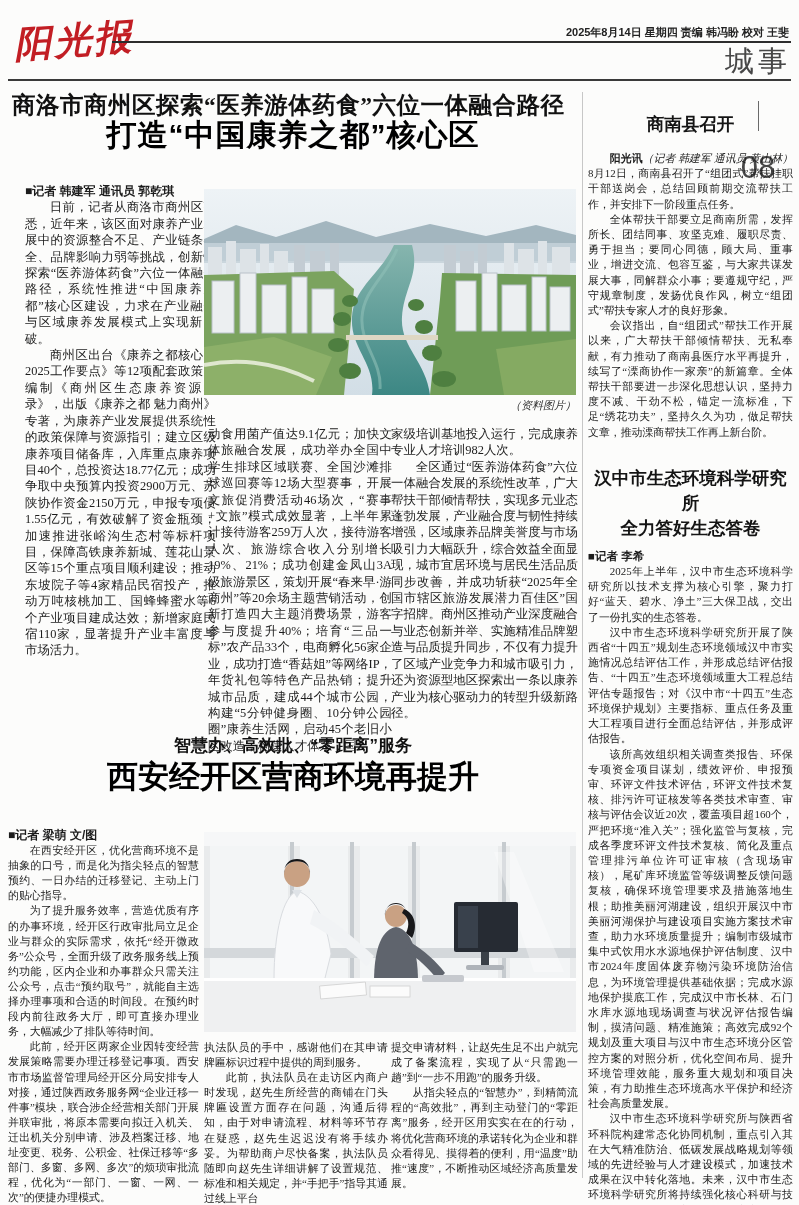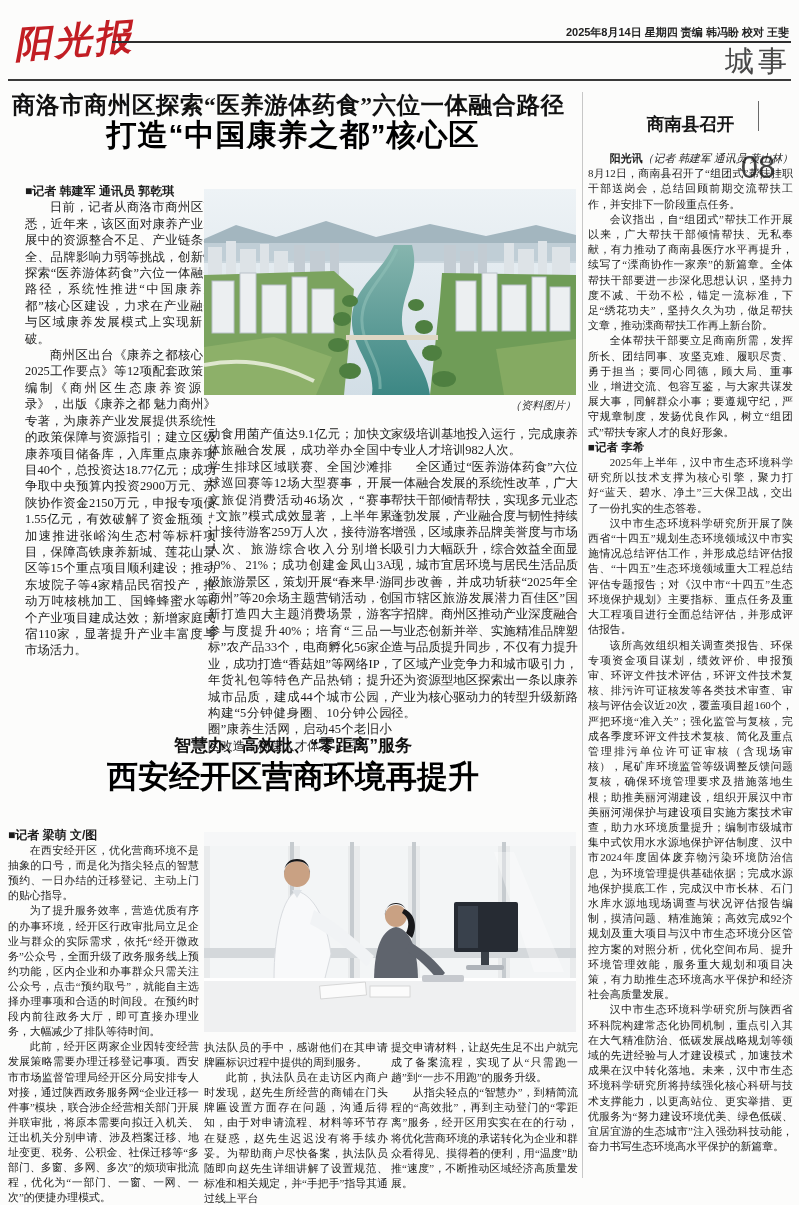--- a/index.html
+++ b/index.html
@@ -250,24 +250,28 @@
   <p>提交申请材料，让赵先生足不出户就完成了备案流程，实现了从“只需跑一趟”到“一步不用跑”的服务升级。</p>
   <p class="ind">从指尖轻点的“智慧办”，到精简流程的“高效批”，再到主动登门的“零距离”服务，经开区用实实在在的行动，将优化营商环境的承诺转化为企业和群众看得见、摸得着的便利，用“温度”助推“速度”，不断推动区域经济高质量发展。</p>
 </div>
 
 <aside class="r-col">
   <div class="r-hl r-hl-block-a">
     <div>商南县召开</div>
   </div>
   <div class="r-body body-txt">
     <p class="ind"><span class="agency">阳光讯</span><span class="credit">（记者 韩建军 通讯员 黄山林）</span><span>8月12日，商南县召开了“组团式”帮扶挂职干部送岗会，总结回顾前期交流帮扶工作，并安排下一阶段重点任务。</span></p>
+    <p class="ind">全体帮扶干部要立足商南所需，发挥所长、团结同事、攻坚克难、履职尽责、勇于担当；要同心同德，顾大局、重事业，增进交流、包容互鉴，与大家共谋发展大事，同解群众小事；要遵规守纪，严守规章制度，发扬优良作风，树立“组团式”帮扶专家人才的良好形象。</p>
     <p class="ind">会议指出，自“组团式”帮扶工作开展以来，广大帮扶干部倾情帮扶、无私奉献，有力推动了商南县医疗水平再提升，续写了“溧商协作一家亲”的新篇章。全体帮扶干部要进一步深化思想认识，坚持力度不减、干劲不松，锚定一流标准，下足“绣花功夫”，坚持久久为功，做足帮扶文章，推动溧商帮扶工作再上新台阶。</p>
-    <p class="ind">全体帮扶干部要立足商南所需，发挥所长、团结同事、攻坚克难、履职尽责、勇于担当；要同心同德，顾大局、重事业，增进交流、包容互鉴，与大家共谋发展大事，同解群众小事；要遵规守纪，严守规章制度，发扬优良作风，树立“组团式”帮扶专家人才的良好形象。</p>
-  </div>
-
+  </div>
+
+  <div class="r-hl r-hl-block-b">
+    <div>汉中市生态环境科学研究所</div>
+    <div>全力答好生态答卷</div>
+  </div>
   <div class="r-body body-txt">
     <p class="r-byline">■记者 李希</p>
     <p class="ind">2025年上半年，汉中市生态环境科学研究所以技术支撑为核心引擎，聚力打好“蓝天、碧水、净土”三大保卫战，交出了一份扎实的生态答卷。</p>
     <p class="ind">汉中市生态环境科学研究所开展了陕西省“十四五”规划生态环境领域汉中市实施情况总结评估工作，并形成总结评估报告、“十四五”生态环境领域重大工程总结评估专题报告；对《汉中市“十四五”生态环境保护规划》主要指标、重点任务及重大工程项目进行全面总结评估，并形成评估报告。</p>
     <p class="ind">该所高效组织相关调查类报告、环保专项资金项目谋划，绩效评价、申报预审、环评文件技术评估，环评文件技术复核、排污许可证核发等各类技术审查、审核与评估会议近20次，覆盖项目超160个，严把环境“准入关”；强化监管与复核，完成各季度环评文件技术复核、简化及重点管理排污单位许可证审核（含现场审核），尾矿库环境监管等级调整反馈问题复核，确保环境管理要求及措施落地生根；助推美丽河湖建设，组织开展汉中市美丽河湖保护与建设项目实施方案技术审查，助力水环境质量提升；编制市级城市集中式饮用水水源地保护评估制度、汉中市2024年度固体废弃物污染环境防治信息，为环境管理提供基础依据；完成水源地保护摸底工作，完成汉中市长林、石门水库水源地现场调查与状况评估报告编制，摸清问题、精准施策；高效完成92个规划及重大项目与汉中市生态环境分区管控方案的对照分析，优化空间布局、提升环境管理效能，服务重大规划和项目决策，有力助推生态环境高水平保护和经济社会高质量发展。</p>
     <p class="ind">汉中市生态环境科学研究所与陕西省环科院构建常态化协同机制，重点引入其在大气精准防治、低碳发展战略规划等领域的先进经验与人才建设模式，加速技术成果在汉中转化落地。未来，汉中市生态环境科学研究所将持续强化核心科研与技术支撑能力，以更高站位、更实举措、更优服务为“努力建设环境优美、绿色低碳、宜居宜游的生态城市”注入强劲科技动能，奋力书写生态环境高水平保护的新篇章。</p>
   </div>
 </aside>
 
 </body></html>

